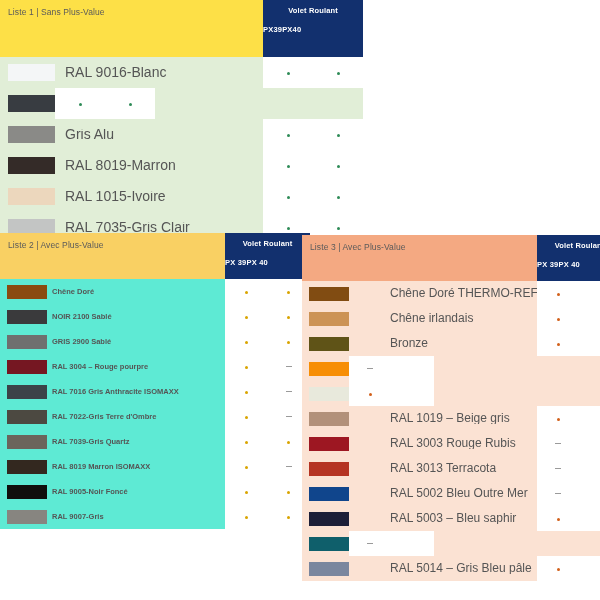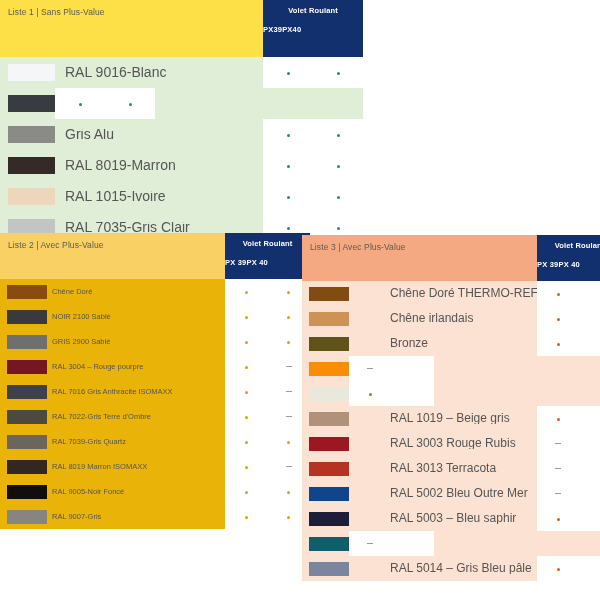--- a/index.html
+++ b/index.html
@@ -70,21 +70,21 @@
   #t1 .swatch { width: 47px; height: 17px; }
   #t1 .lbl { padding-left: 10px; }
   #t1 .marks { width: 100px; height: 31px; }
   #t1 .mk { width: 50px; }
   #t1 .dot { background: #2e8b57; }
 
   
   #t2 { left: 0; top: 233px; width: 310px; }
   #t2 .hdr { height: 46px; background: #f9d063; }
   #t2 .hdr-vr { width: 85px; height: 46px; }
-  #t2 .body { background: #eab308; }
+  #t2 .body { background: #5eead4; font-weight: bold; }
   #t2 .row { height: 25px; }
   #t2 .sw-cell { width: 47px; padding-left: 7px; }
   #t2 .swatch { width: 41px; height: 14px; }
   #t2 .lbl { padding-left: 5px; font-size: 7.5px; }
   #t2 .marks { width: 85px; height: 25px; }
   #t2 .mk { width: 42.5px; }
   #t2 .dot { background: #d9a400; }
 
   
   #t3 { left: 302px; top: 235px; width: 320px; }

